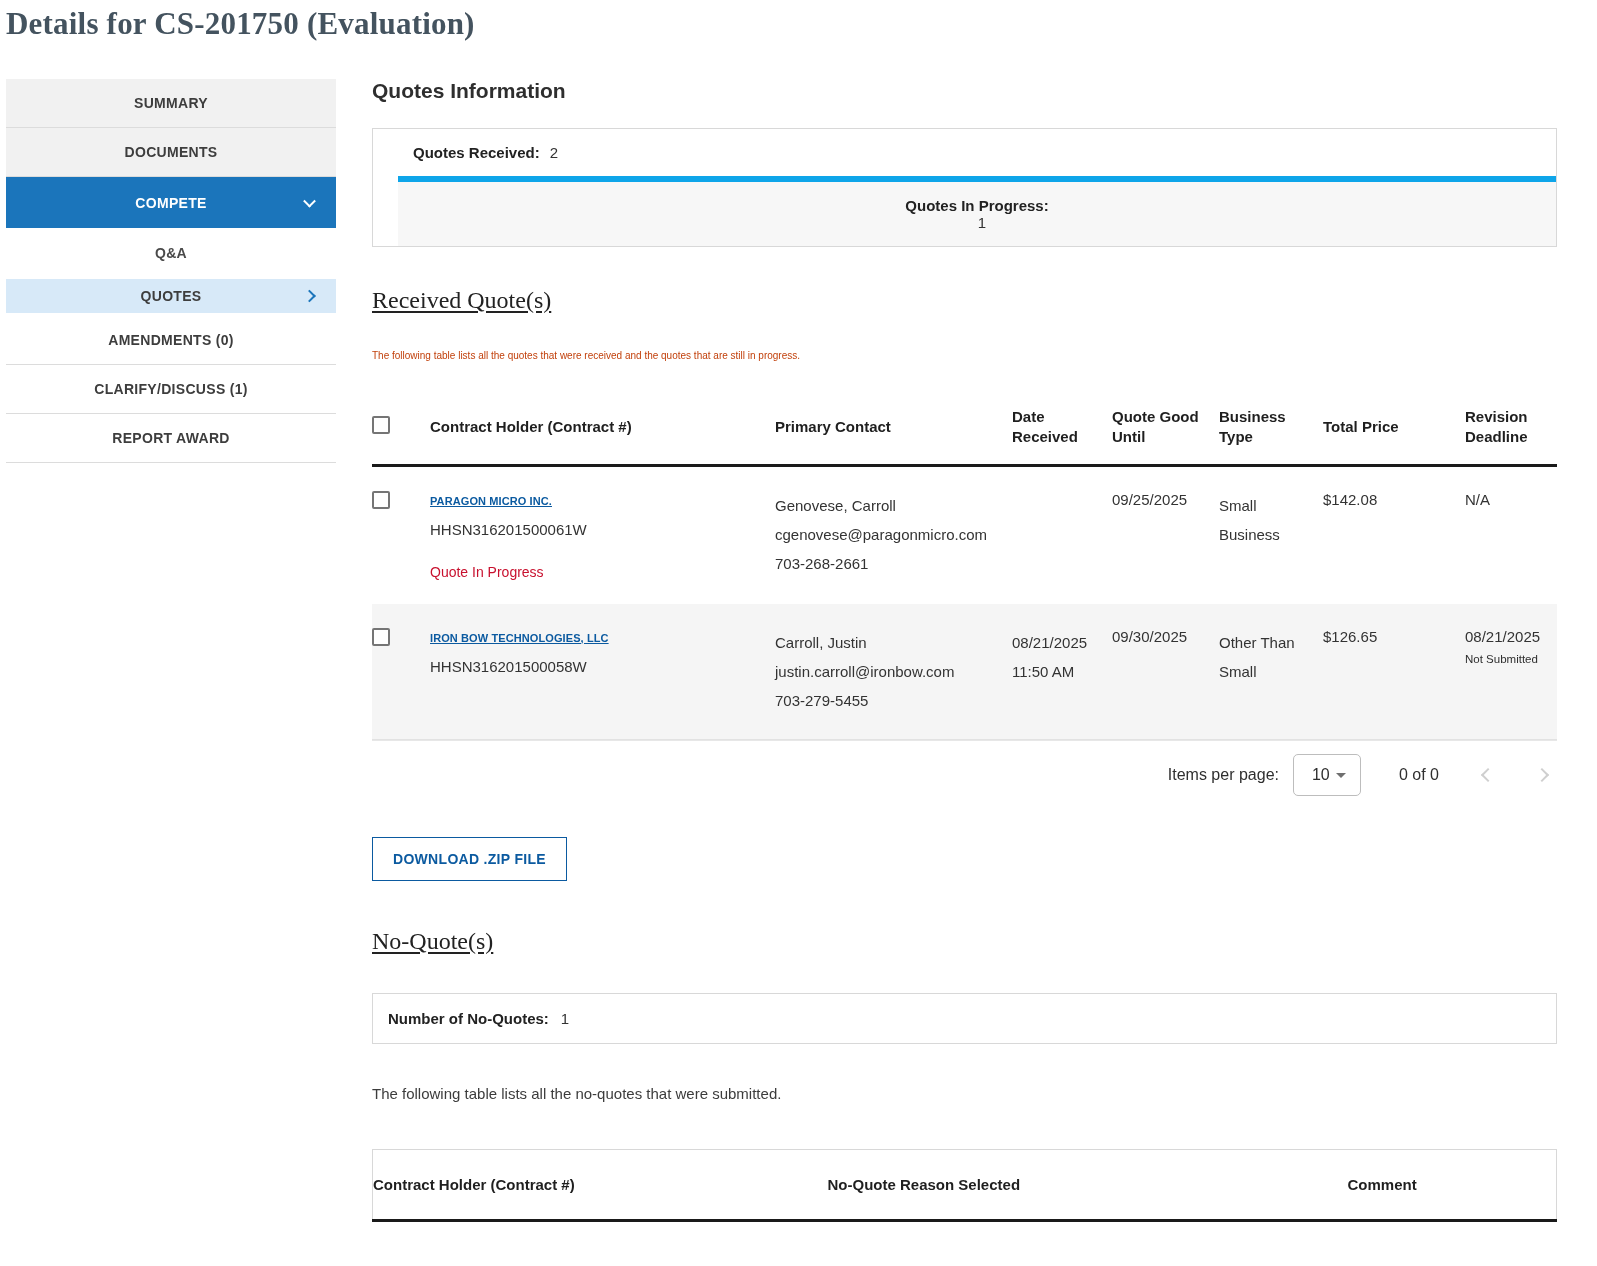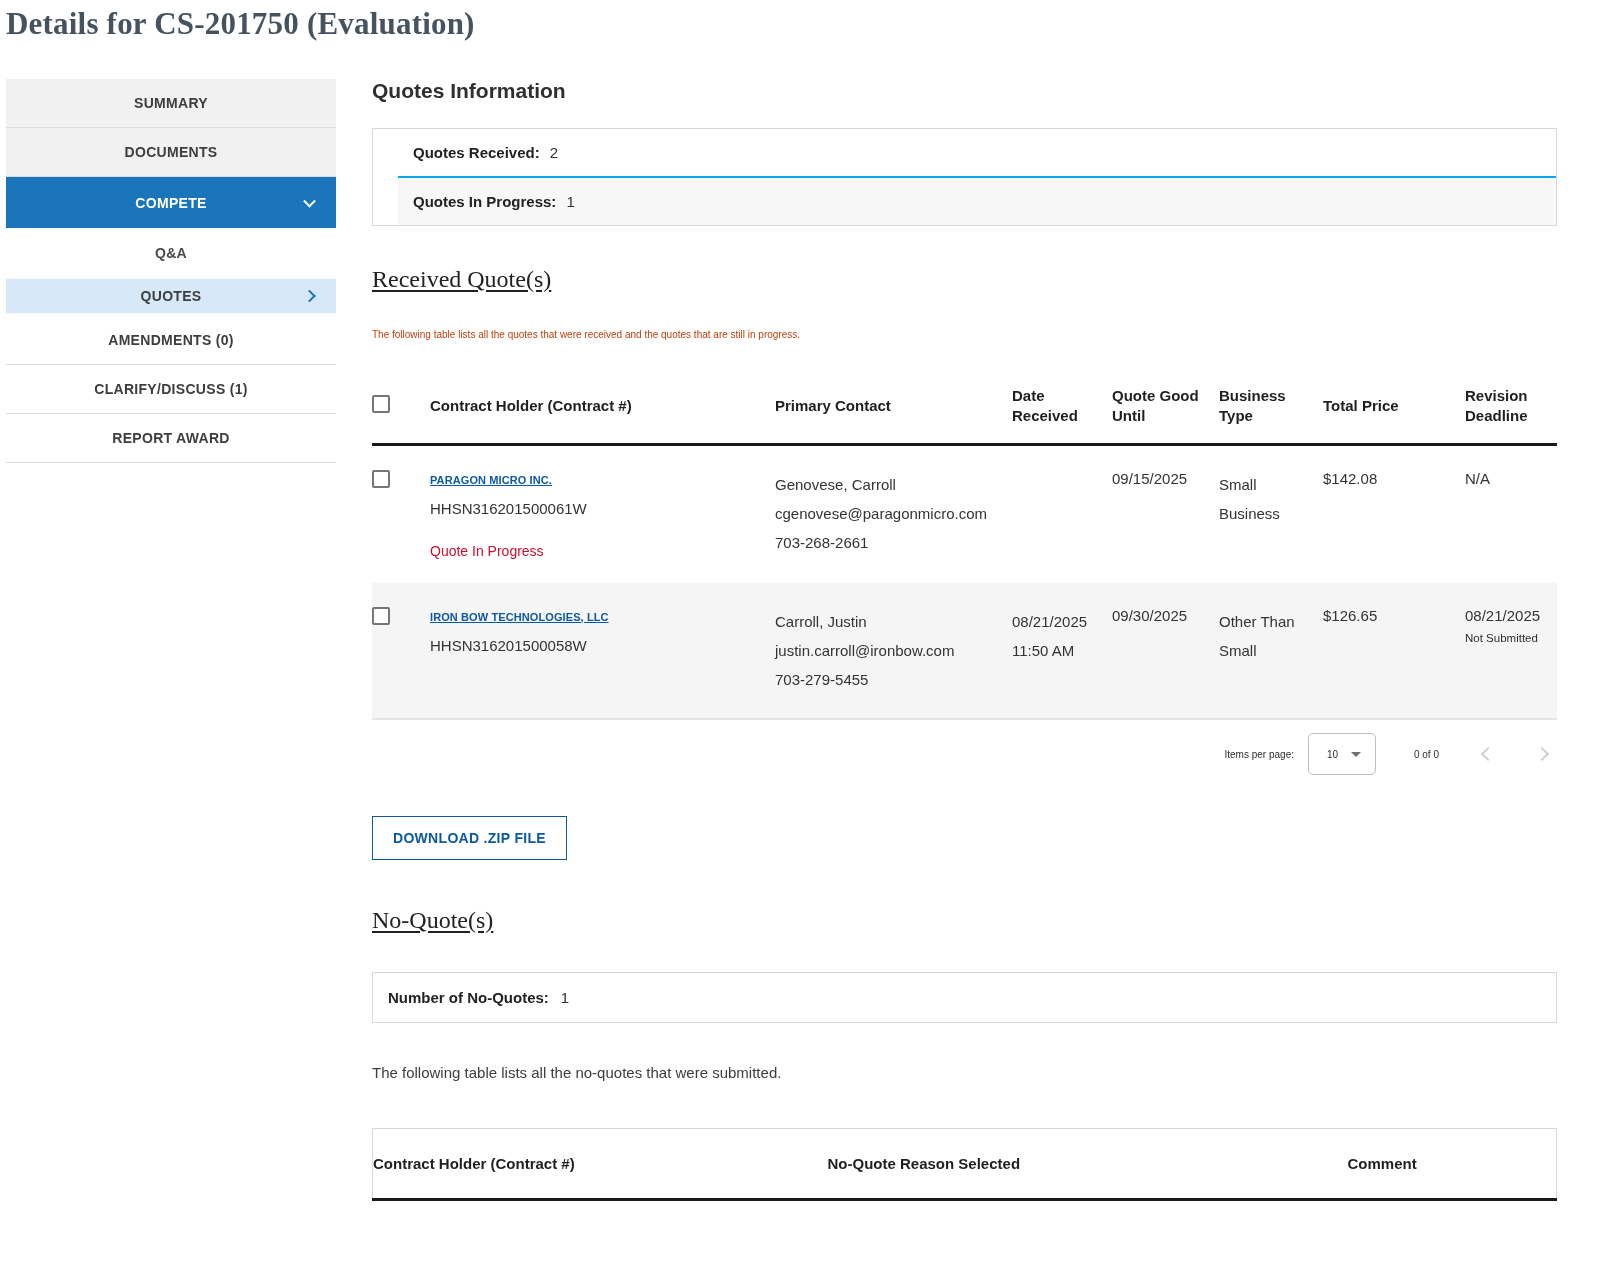--- a/index.html
+++ b/index.html
@@ -43,21 +43,21 @@
   .chev.down  { transform: translateY(-70%) rotate(45deg); color:#ffffff; }
   .chev.right { transform: translateY(-50%) rotate(-45deg); color:#1b75bb; }
 
   
   .content { flex: 1; margin-left: 36px; padding-right: 40px; }
   h2.section-title { font-size: 21px; font-weight: 700; color: #2e2e2e; }
   .intro { margin-top: 27px; font-size: 15px; color: #3c3c3c; line-height: 1.85; }
 
   .summary-box { border: 1px solid #d8d8d8; margin-top: 25px; padding-left: 25px; }
   .summary-row { display: flex; align-items: center; padding: 15px 15px; font-size: 15px; background:#fff; }
-  .summary-row.alt { background: #f7f7f7; border-top: 2px solid #0ea5e9; }
+  .summary-row.alt { background: #f7f7f7; border-top: 6px solid #0ea5e9; flex-direction: column; }
   .summary-row .lbl { font-weight: 700; color: #222; }
   .summary-row .val { margin-left: 10px; color: #333; }
 
   h3.serif-heading {
     font-family: "Liberation Serif", serif; font-weight: 400;
     font-size: 24px; color: #222; text-decoration: underline;
     text-underline-offset: 3px;
   }
   .rq-heading { margin-top: 40px; }
   .table-desc { margin-top: 36px; font-size: 10px; color: #c2410c; }
@@ -94,21 +94,21 @@
     text-decoration: underline; letter-spacing: 0.1px; cursor: pointer;
   }
   .contract-num { margin-top: 13px; color: #333; }
   .quote-status { margin-top: 26px; font-size: 14px; color: #c8102e; }
   .contact-line { line-height: 1.95; }
   .cell-2line { line-height: 1.95; }
   .rev-note { font-size: 11.5px; color: #2e2e2e; margin-top: 8px; }
 
   .paginator {
     display: flex; justify-content: flex-end; align-items: center;
-    padding: 13px 4px 12px 0; font-size: 10px; color: #2f2f2f;
+    padding: 13px 4px 12px 0; font-size: 16px; color: #2f2f2f;
     border-top: 1px solid #e7e7e7;
   }
   .pp-label { margin-right: 14px; }
   .pp-select {
     width: 68px; height: 42px; border: 1px solid #bdbdbd; border-radius: 5px;
     display: flex; align-items: center; justify-content: space-between;
     padding: 0 14px 0 18px; cursor: pointer; background: #fff;
   }
   .pp-caret {
     width: 0; height: 0; border-left: 5px solid transparent;
@@ -239,21 +239,21 @@
             </td>
             <td class="contact-line">
               <div>Genovese, Carroll</div>
               <div>cgenovese@paragonmicro.com</div>
               <div>703-268-2661</div>
             </td>
             <td class="cell-2line">
               <div></div>
               <div></div>
             </td>
-            <td>09/15/2025</td>
+            <td>09/25/2025</td>
             <td class="cell-2line">Small Business</td>
             <td>$142.08</td>
             <td>
               <div>N/A</div>
               <div class="rev-note"></div>
             </td>
           </tr>
           <tr class="row-alt">
             <td class="check-cell"><span class="checkbox"></span></td>
             <td>

